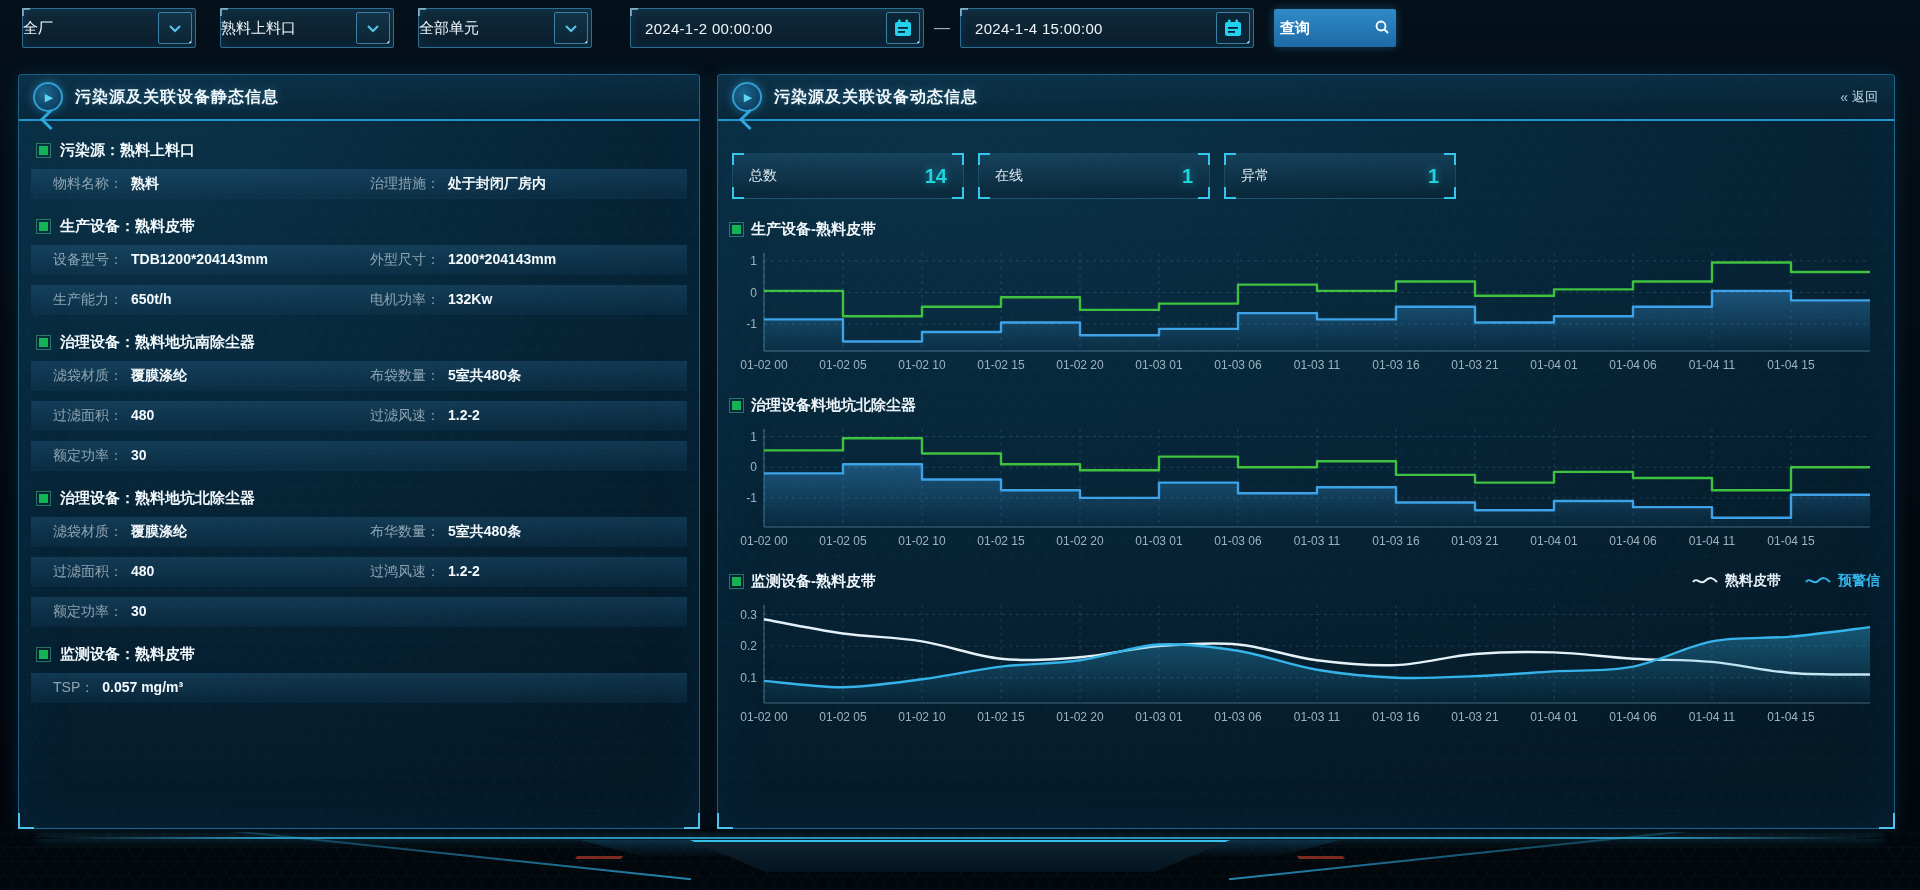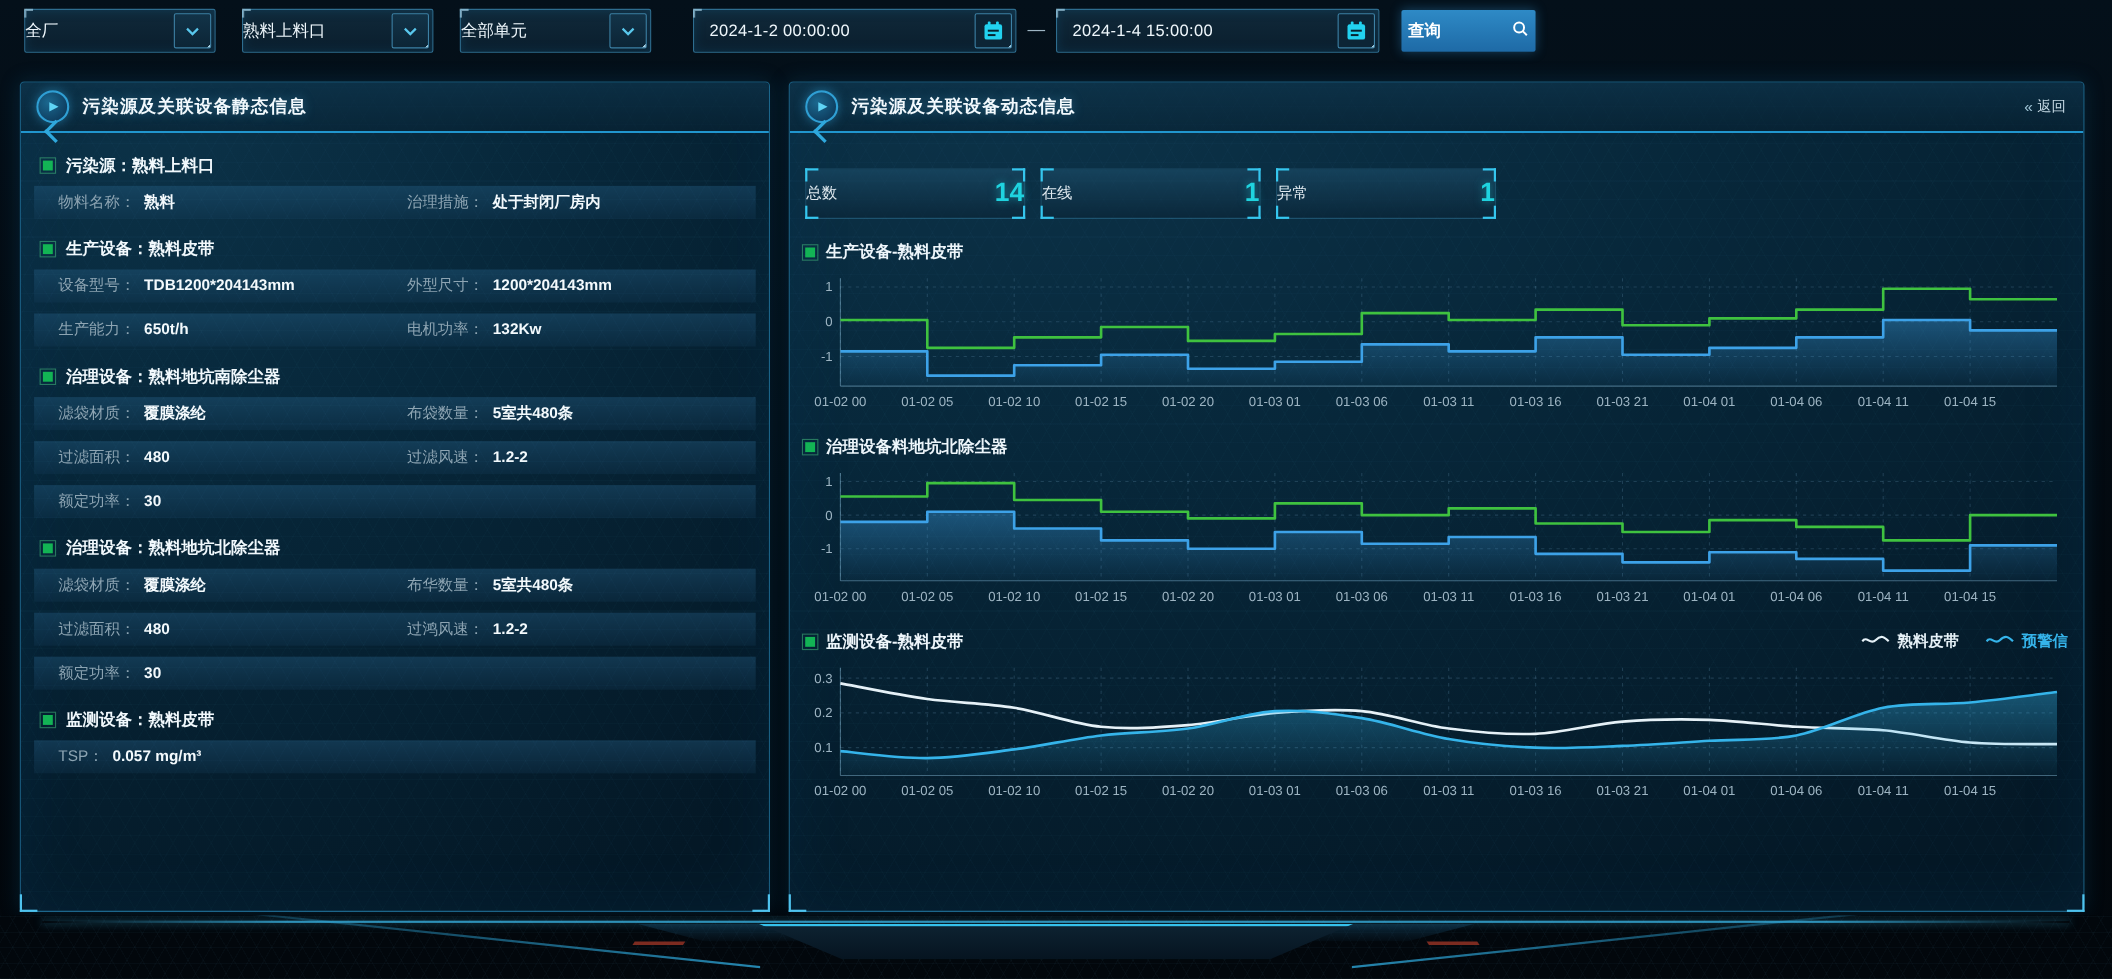--- a/index.html
+++ b/index.html
@@ -45,28 +45,28 @@
   .sec-row{height:34px;display:flex;align-items:center;padding-left:8px;}
   .bullet{width:9px;height:9px;background:#12b454;outline:1px solid rgba(80,220,140,.45);outline-offset:2px;margin-right:12px;flex:none;}
   .sec-text{font-size:15px;font-weight:bold;color:#f2f9fd;}
   .band-row{height:30px;margin:2px 0 10px;display:flex;align-items:center;padding-left:22px;background:linear-gradient(180deg,rgba(42,104,146,.34),rgba(24,66,98,.22));}
   .cell{width:50%;display:flex;align-items:baseline;}
   .cell .lbl{font-size:14px;color:#8da4b2;margin-right:8px;}
   .cell .val{font-size:14px;font-weight:bold;color:#f4fafd;}
 
   
   .stats{display:flex;gap:14px;margin:32px 14px 0 14px;}
-  .stat-card{position:relative;width:198px;height:44px;display:flex;align-items:center;justify-content:space-between;padding:0 0;background:linear-gradient(180deg,rgba(32,84,114,.5),rgba(10,36,54,.65));border:1px solid rgba(70,160,200,.22);}
+  .stat-card{position:relative;width:198px;height:44px;display:flex;align-items:center;justify-content:space-between;padding:0 16px;background:linear-gradient(180deg,rgba(32,84,114,.5),rgba(10,36,54,.65));border:1px solid rgba(70,160,200,.22);}
   .stat-card::before{content:"";position:absolute;left:-1px;top:-1px;width:10px;height:10px;border-left:2px solid #35c6ee;border-top:2px solid #35c6ee;}
   .stat-card::after{content:"";position:absolute;right:-1px;top:-1px;width:10px;height:10px;border-right:2px solid #35c6ee;border-top:2px solid #35c6ee;}
   .stat-in{position:absolute;inset:0;pointer-events:none;}
   .stat-in::before{content:"";position:absolute;left:-1px;bottom:-1px;width:10px;height:10px;border-left:2px solid #35c6ee;border-bottom:2px solid #35c6ee;}
   .stat-in::after{content:"";position:absolute;right:-1px;bottom:-1px;width:10px;height:10px;border-right:2px solid #35c6ee;border-bottom:2px solid #35c6ee;}
   .stat-lbl{font-size:14px;color:#dfe9ef;}
-  .stat-val{font-size:24px;font-weight:bold;color:#1fd3df;text-shadow:0 0 8px rgba(31,211,223,.5);}
+  .stat-val{font-size:20px;font-weight:bold;color:#1fd3df;text-shadow:0 0 8px rgba(31,211,223,.5);}
 
   
   .charts{margin:16px 14px 0 14px;}
   .chart-block{margin-bottom:10px;}
   .chart-title-row{display:flex;align-items:center;height:28px;margin-bottom:2px;}
   .chart-title-row .bullet{margin-right:10px;}
   .chart-title{font-size:15px;font-weight:bold;color:#eef6fb;}
   .legend{margin-left:auto;display:flex;align-items:center;gap:24px;}
   .legend-item{display:flex;align-items:center;gap:7px;cursor:pointer;}
   .legend-item .l-lbl{font-size:14px;font-weight:bold;}

